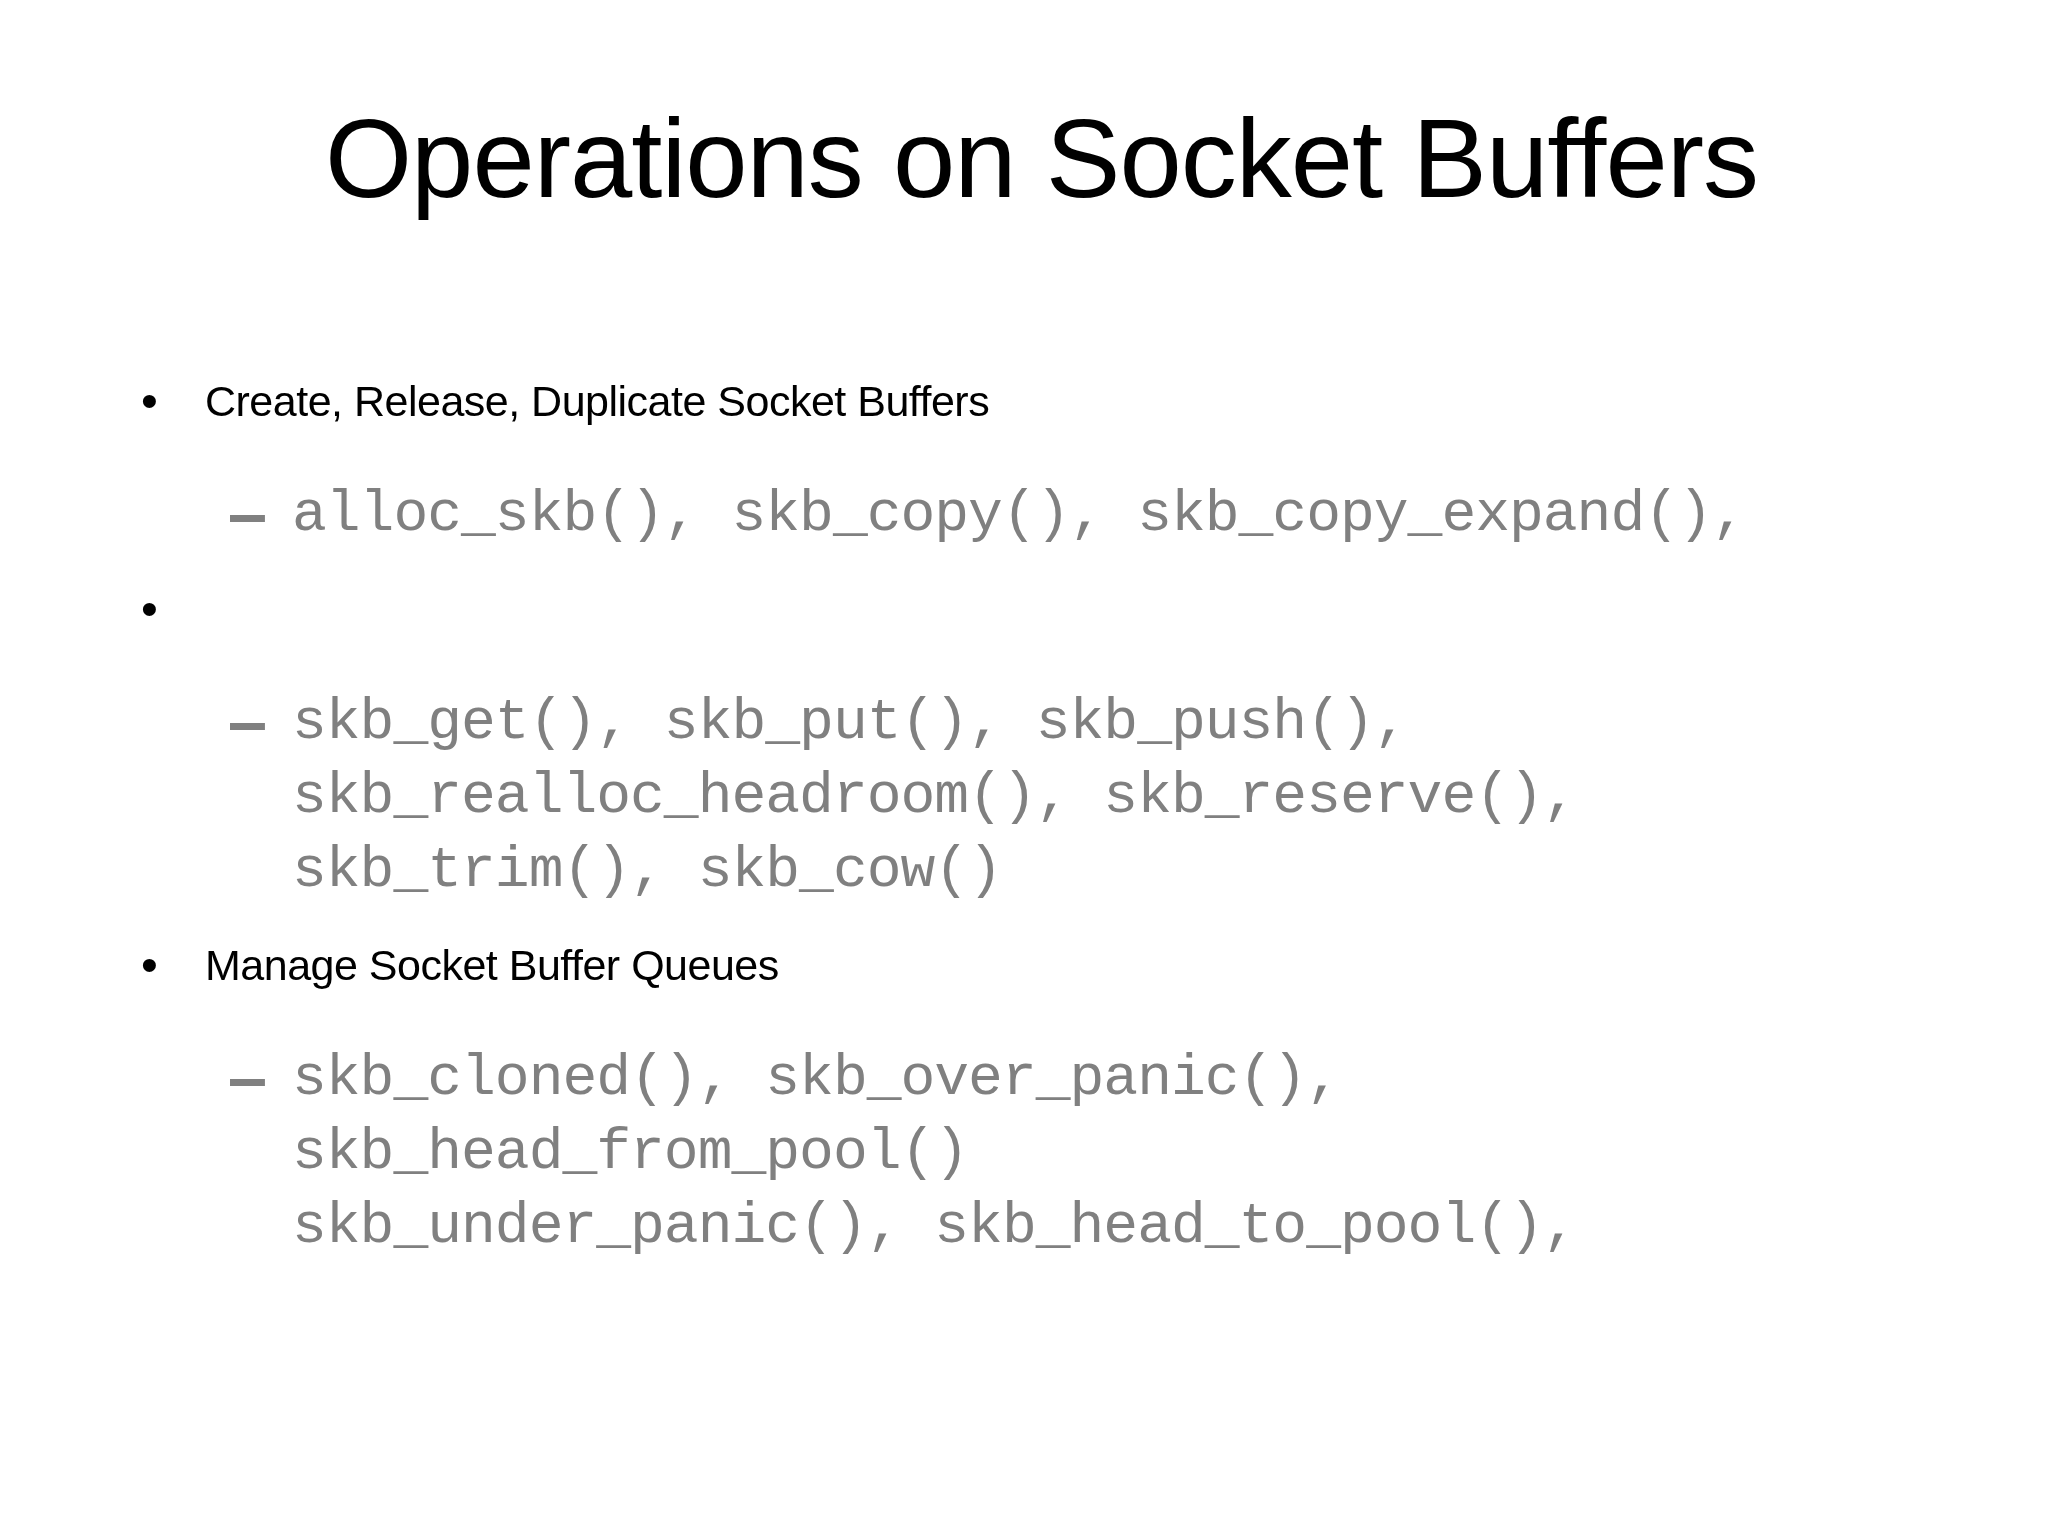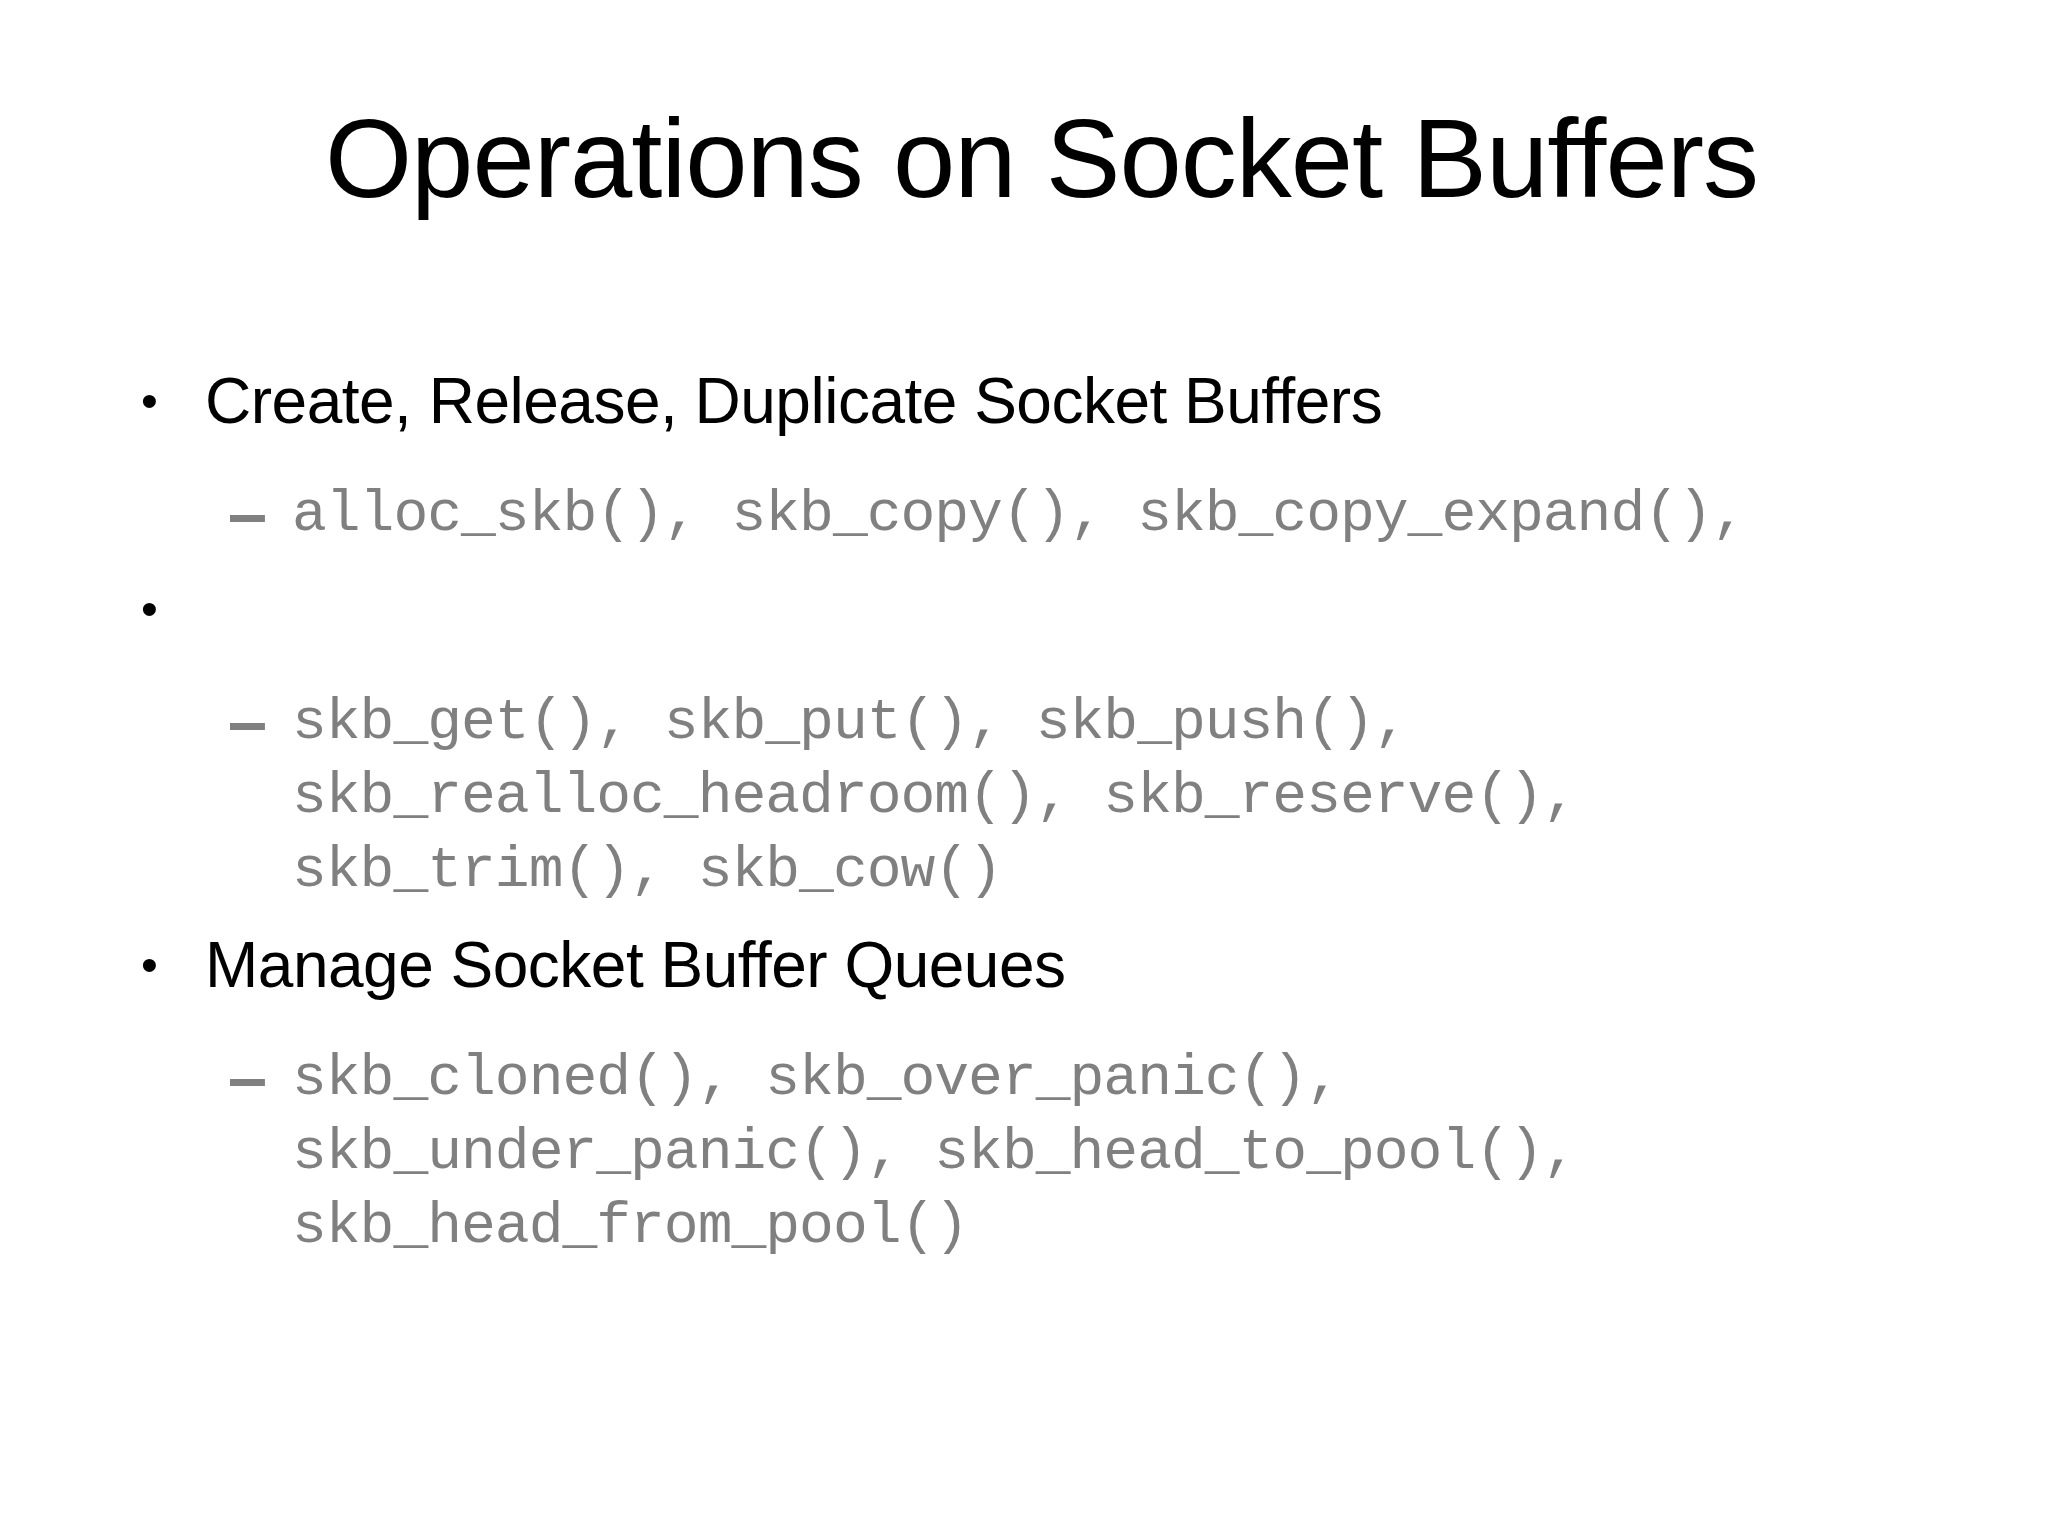--- a/index.html
+++ b/index.html
@@ -43,21 +43,21 @@
   .section:first-child .heading-row { margin-top: 0; }
   .bullet-marker {
     width: 70px;
     flex: 0 0 70px;
     font-size: 48px;
     line-height: 74px;
     padding-left: 6px;
     color: var(--text-color);
   }
   .heading-text {
-    font-size: 64px;
+    font-size: 43px;
     font-weight: 400;
     line-height: 74px;
     letter-spacing: -0.5px;
     color: var(--text-color);
   }
   .code-block {
     display: flex;
     align-items: flex-start;
     margin-left: 95px;
     color: var(--code-color);
@@ -119,20 +119,20 @@
 
     <div class="section">
       <div class="heading-row">
         <span class="bullet-marker">•</span>
         <span class="heading-text">Manage Socket Buffer Queues</span>
       </div>
       <div class="code-block">
         <span class="dash-marker">–</span>
         <div class="code-lines">
           <div class="code-line">skb_cloned(), skb_over_panic(),</div>
+          <div class="code-line">skb_head_from_pool()</div>
           <div class="code-line">skb_under_panic(), skb_head_to_pool(),</div>
-          <div class="code-line">skb_head_from_pool()</div>
         </div>
       </div>
     </div>
 
   </div>
 </div>
 
 </body></html>

